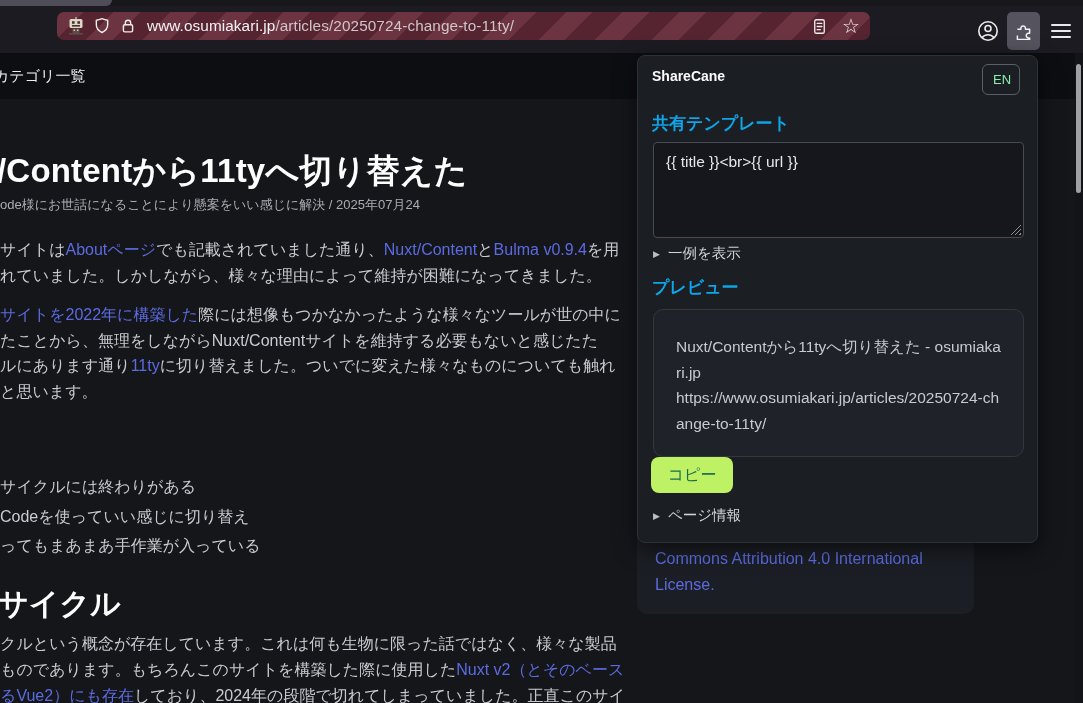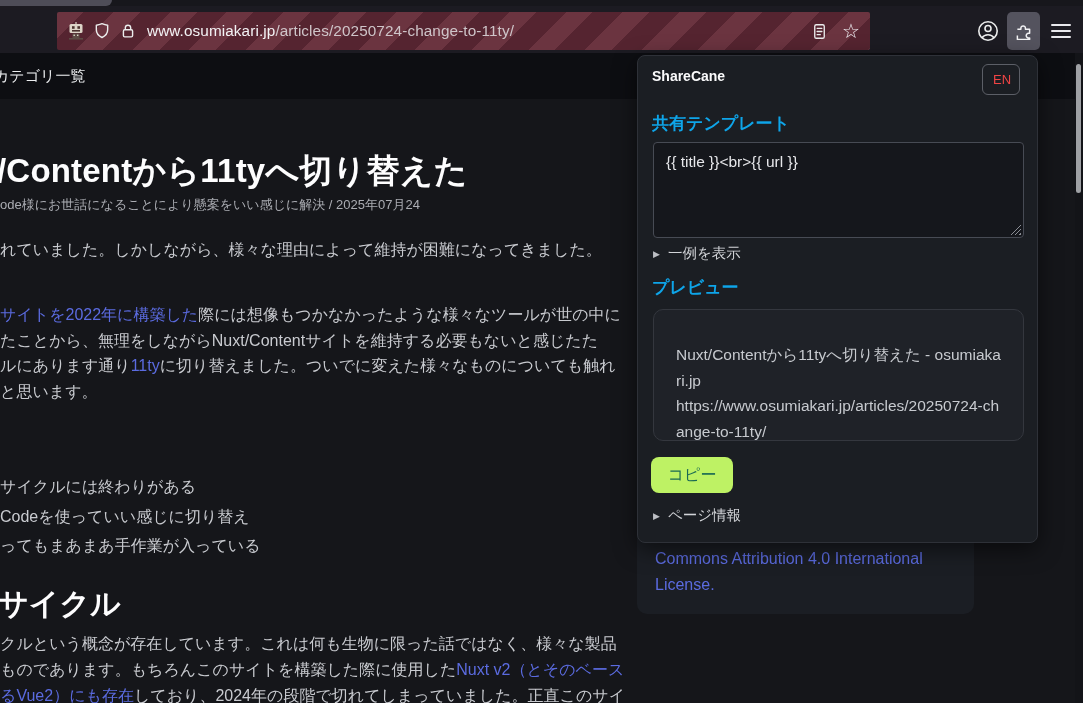--- a/index.html
+++ b/index.html
@@ -5,21 +5,21 @@
   html,body{margin:0;padding:0;background:#000;}
   *{box-sizing:border-box;font-family:"Liberation Sans","DejaVu Sans",sans-serif;}
   .screen{position:relative;width:1083px;height:703px;overflow:hidden;background:#15161a;}
 
   
   .tabstrip{position:absolute;left:0;top:0;width:1083px;height:6px;background:#17171c;}
   .tab-remnant{position:absolute;left:0;top:0;width:112px;height:6px;background:#4e4d58;border-radius:0 0 7px 0;}
 
   
   .toolbar{position:absolute;left:0;top:6px;width:1083px;height:47px;background:#1c1b22;}
-  .urlbar{position:absolute;left:57px;top:6px;width:813px;height:38px;border-radius:2px;
+  .urlbar{position:absolute;left:57px;top:6px;width:813px;height:28px;border-radius:7px;
     background:repeating-linear-gradient(135deg,#6b3440 0 19px,#552430 19px 40px);
     display:flex;align-items:center;padding:0 10px 0 6px;}
   .urlbar .ico{display:flex;align-items:center;justify-content:center;width:26px;height:26px;flex:0 0 auto;}
   .url-text{margin-left:6px;font-size:15.3px;white-space:nowrap;letter-spacing:.1px;}
   .url-domain{color:#f3f3f5;}
   .url-path{color:#cfc5c9;}
   .urlbar .right-icos{margin-left:auto;display:flex;align-items:center;gap:10px;}
   .star-glyph{font-size:20px;color:#ededf1;line-height:1;}
   .tb-right-ico{position:absolute;top:6px;height:38px;display:flex;align-items:center;justify-content:center;}
   .ext-bg{background:#54535e;border-radius:5px;}
@@ -43,37 +43,37 @@
   .p3{top:578px;left:0;line-height:26px;}
   .lnk{color:#5b6be0;cursor:pointer;}
   .license-card{position:absolute;left:637px;top:467px;width:337px;height:94px;background:#1b1e24;border-radius:10px;z-index:2;}
   .license-card .txt{position:absolute;left:18px;top:26px;width:300px;font-size:16px;line-height:26px;color:#5b6be0;}
 
   
   .popup{position:absolute;left:637px;top:55px;width:401px;height:488px;background:#1b1e23;
     border:1px solid #2e3138;border-radius:8px;z-index:10;box-shadow:0 6px 22px rgba(0,0,0,.55);}
   .pp-title{position:absolute;left:14px;top:12px;font-size:14px;font-weight:800;color:#fbfbfc;}
   .en-btn{position:absolute;left:344px;top:8px;width:38px;height:31px;background:transparent;
-    border:1px solid #5c5f67;border-radius:6px;color:#ef4444;font-size:13px;display:flex;
+    border:1px solid #5c5f67;border-radius:6px;color:#86efac;font-size:13px;display:flex;
     align-items:center;justify-content:center;cursor:pointer;padding-left:8px;}
   .pp-label{position:absolute;left:14px;font-size:17px;font-weight:700;color:#0ea5e9;}
   .lbl-template{top:56px;}
   .lbl-preview{top:220px;}
   .pp-textarea{position:absolute;left:15px;top:86px;width:371px;height:96px;background:#15171c;
     border:1px solid #474b54;border-radius:4px;color:#e6e7ea;font-size:15.5px;padding:10px 12px;
     resize:none;outline:none;}
   .resize-handle{position:absolute;left:372px;top:168px;width:11px;height:11px;z-index:11;
     background:repeating-linear-gradient(135deg,transparent 0 2px,#8a8d94 2px 3px);
     clip-path:polygon(100% 0,0 100%,100% 100%);}
   .toggle{position:absolute;left:15px;display:flex;align-items:center;color:#d2d4d8;font-size:14.5px;cursor:pointer;}
   .tg-example{top:188px;}
   .tg-pageinfo{top:450px;}
   .tri{font-size:9px;color:#bcbec3;margin-right:8px;}
-  .preview-box{position:absolute;left:15px;top:253px;width:371px;height:132px;background:#1f2228;
-    border:1px solid #34373e;border-radius:10px;padding:32px 22px;color:#c7cacf;font-size:15.5px;
+  .preview-box{position:absolute;left:15px;top:253px;width:371px;height:148px;background:#1f2228;
+    border:1px solid #34373e;border-radius:10px;padding:24px 22px;color:#c7cacf;font-size:15.5px;
     line-height:25.5px;word-break:break-all;}
   .copy-btn{position:absolute;left:13px;top:401px;width:82px;height:36px;background:#bef264;
     border:none;border-radius:8px;color:#1b6a54;font-size:16px;cursor:pointer;}
 
   
   .scroll-track{position:absolute;right:0;top:53px;width:8px;height:650px;background:#131418;z-index:20;}
   .scroll-thumb{position:absolute;left:1px;top:11px;width:5px;height:129px;background:#9fa1a5;border-radius:3px;}
 
   svg{display:block;}
 </style>
@@ -146,20 +146,21 @@
     </span>
   </div>
 
   <div class="page">
     <div class="site-nav">
       <span>カテゴリ一覧</span>
     </div>
     <div class="art h1">/Contentから11tyへ切り替えた</div>
     <div class="art sub">ode様にお世話になることにより懸案をいい感じに解決 / 2025年07月24</div>
     <div class="art p p1">
+      <div><span>サイトは</span><span class="lnk">Aboutページ</span><span>でも記載されていました通り、</span><span class="lnk">Nuxt/Content</span><span>と</span><span class="lnk">Bulma v0.9.4</span><span>を用</span></div>
       <div><span>れていました。しかしながら、様々な理由によって維持が困難になってきました。</span></div>
     </div>
     <div class="art p p2">
       <div><span class="lnk">サイトを2022年に構築した</span><span>際には想像もつかなかったような様々なツールが世の中に</span></div>
       <div><span>たことから、無理をしながらNuxt/Contentサイトを維持する必要もないと感じたた</span></div>
       <div><span>ルにあります通り</span><span class="lnk">11ty</span><span>に切り替えました。ついでに変えた様々なものについても触れ</span></div>
       <div><span>と思います。</span></div>
     </div>
     <div class="art toc">
       <div>サイクルには終わりがある</div>

